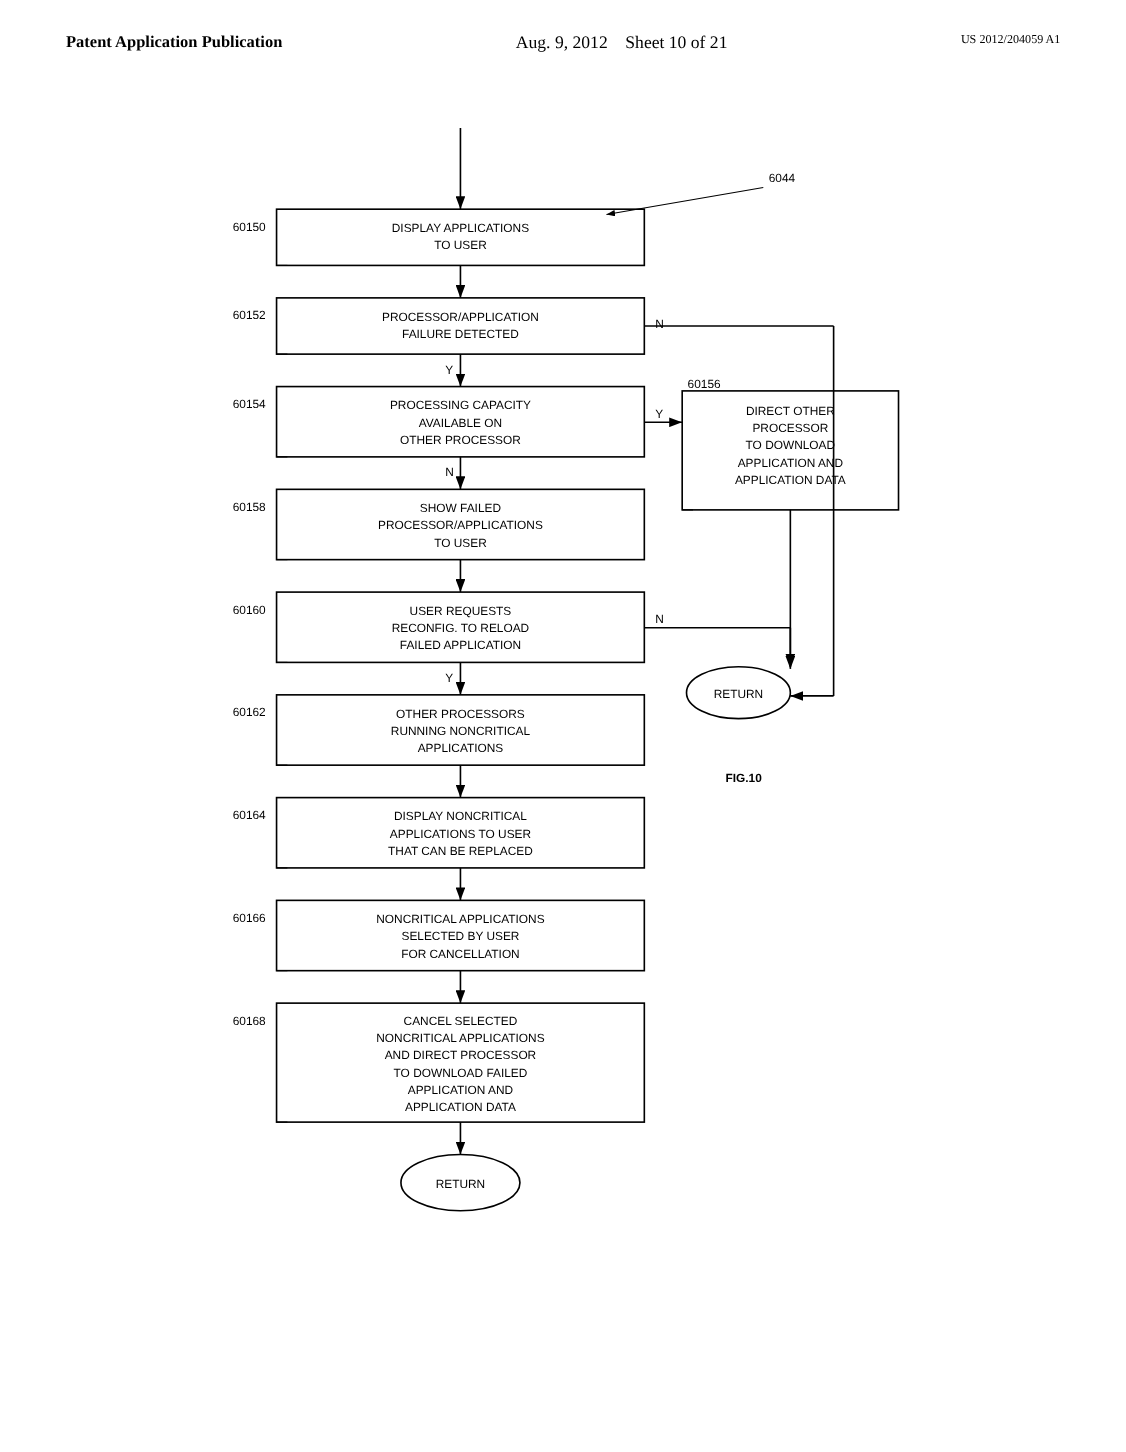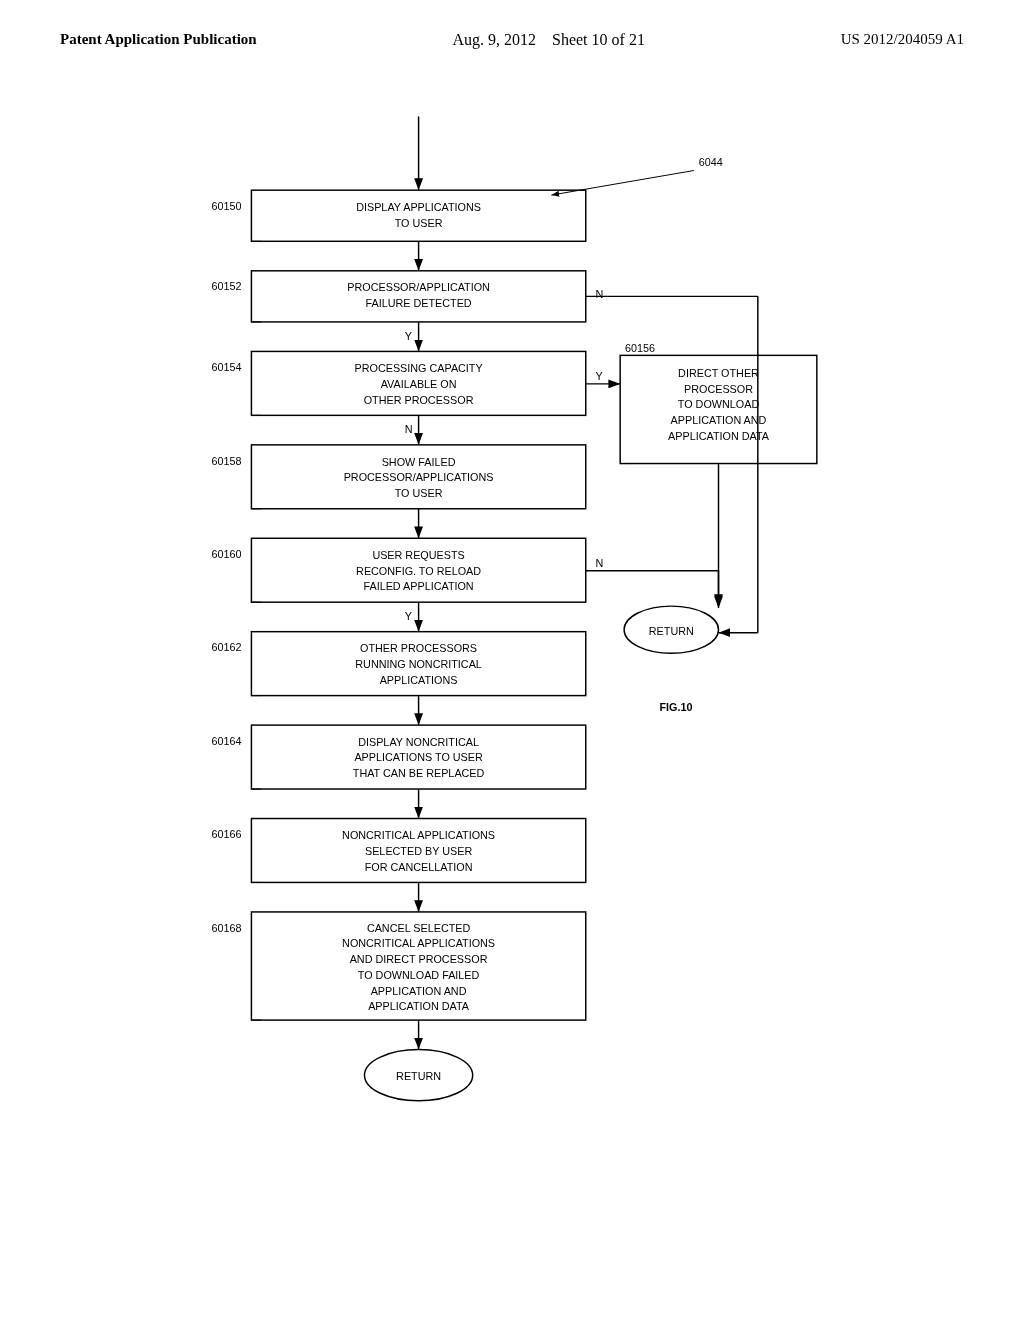--- a/index.html
+++ b/index.html
@@ -26,21 +26,21 @@
       line-height: 1.5;
     }
 
     .header-center {
       font-size: 16px;
       text-align: center;
       line-height: 1.5;
     }
 
     .header-right {
-      font-size: 15px;
+      font-size: 11px;
       text-align: center;
       line-height: 1.5;
     }
 
     .diagram-area {
       position: relative;
       width: 100%;
       height: 1220px;
       padding: 20px 60px;
     }

